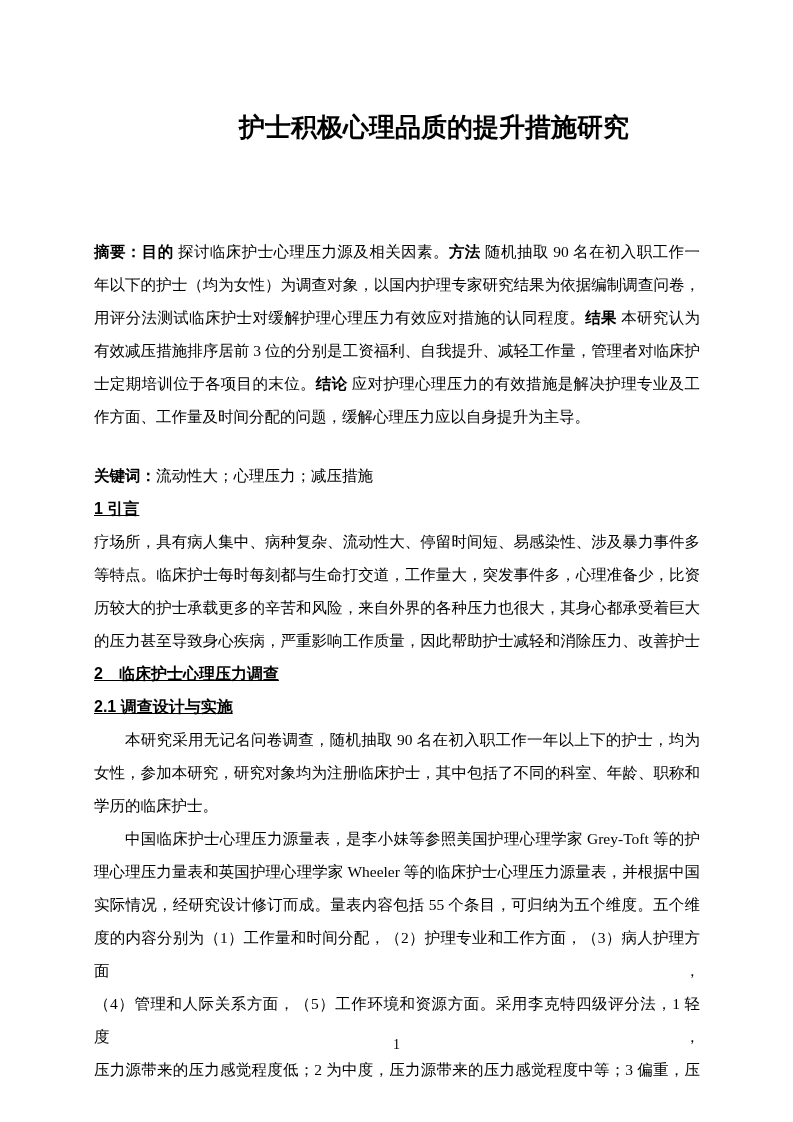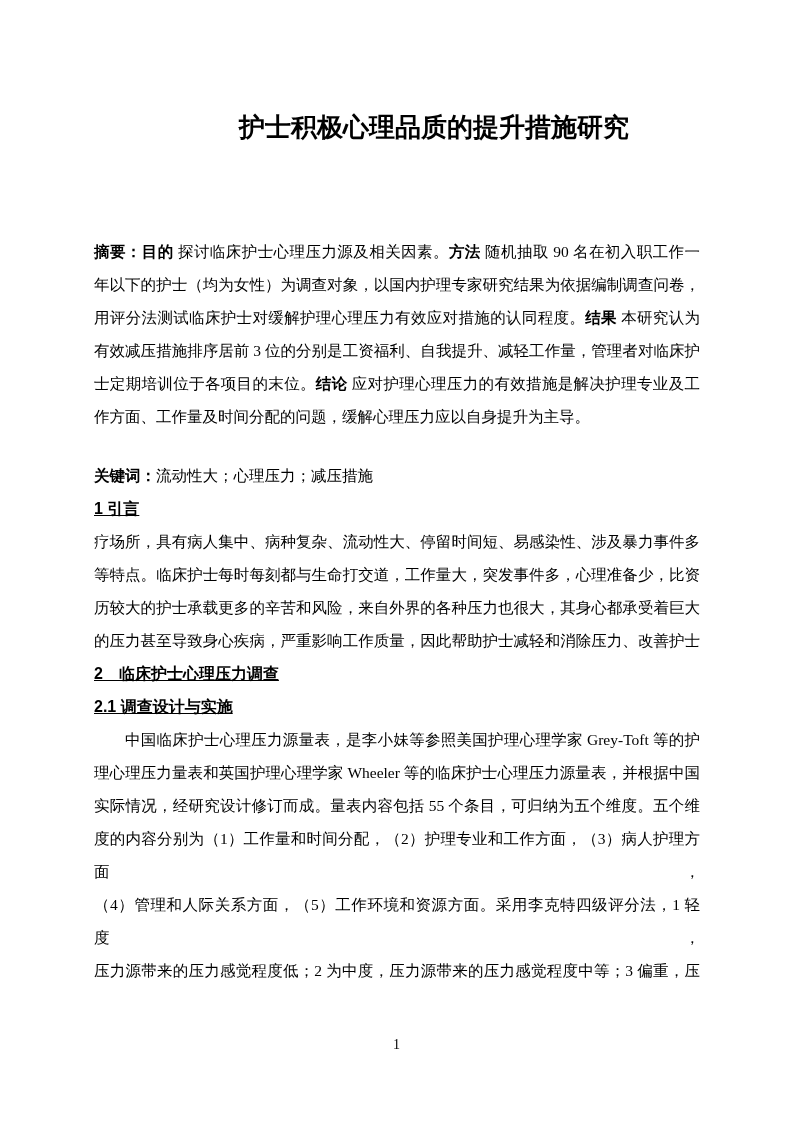--- a/index.html
+++ b/index.html
@@ -69,20 +69,25 @@
     <div>
       <div class="line">疗场所，具有病人集中、病种复杂、流动性大、停留时间短、易感染性、涉及暴力事件多</div>
       <div class="line">等特点。临床护士每时每刻都与生命打交道，工作量大，突发事件多，心理准备少，比资</div>
       <div class="line">历较大的护士承载更多的辛苦和风险，来自外界的各种压力也很大，其身心都承受着巨大</div>
       <div class="line">的压力甚至导致身心疾病，严重影响工作质量，因此帮助护士减轻和消除压力、改善护士</div>
     </div>
 
     <div class="heading">2　临床护士心理压力调查</div>
     <div class="heading">2.1 调查设计与实施</div>
 
+    <div>
+      <div class="line ind">本研究采用无记名问卷调查，随机抽取 90 名在初入职工作一年以上下的护士，均为</div>
+      <div class="line">女性，参加本研究，研究对象均为注册临床护士，其中包括了不同的科室、年龄、职称和</div>
+      <div class="line end">学历的临床护士。</div>
+    </div>
 
     <div>
       <div class="line ind">中国临床护士心理压力源量表，是李小妹等参照美国护理心理学家 Grey-Toft 等的护</div>
       <div class="line">理心理压力量表和英国护理心理学家 Wheeler 等的临床护士心理压力源量表，并根据中国</div>
       <div class="line">实际情况，经研究设计修订而成。量表内容包括 55 个条目，可归纳为五个维度。五个维</div>
       <div class="line">度的内容分别为（1）工作量和时间分配，（2）护理专业和工作方面，（3）病人护理方面，</div>
       <div class="line">（4）管理和人际关系方面，（5）工作环境和资源方面。采用李克特四级评分法，1 轻度，</div>
       <div class="line">压力源带来的压力感觉程度低；2 为中度，压力源带来的压力感觉程度中等；3 偏重，压</div>
     </div>
 

